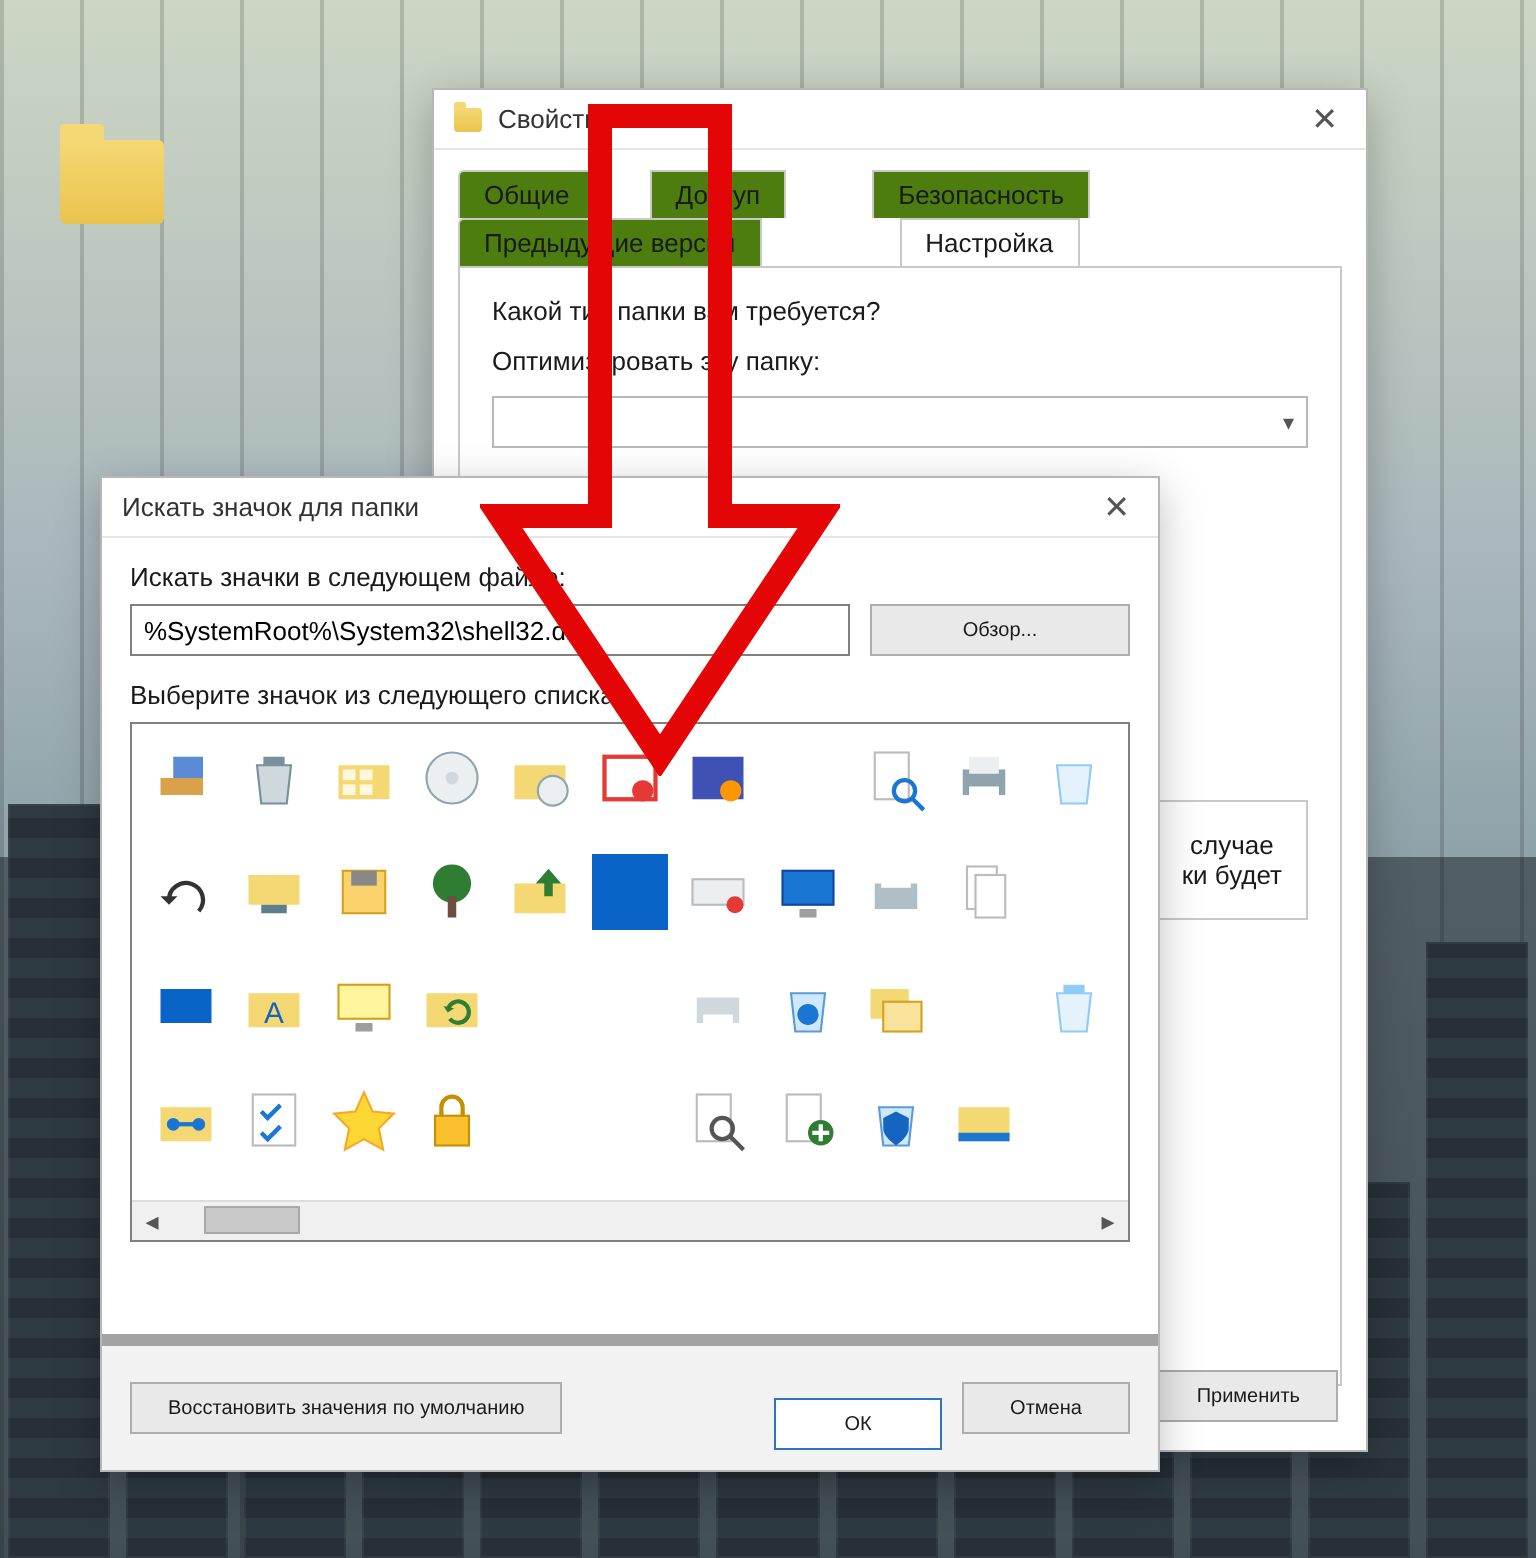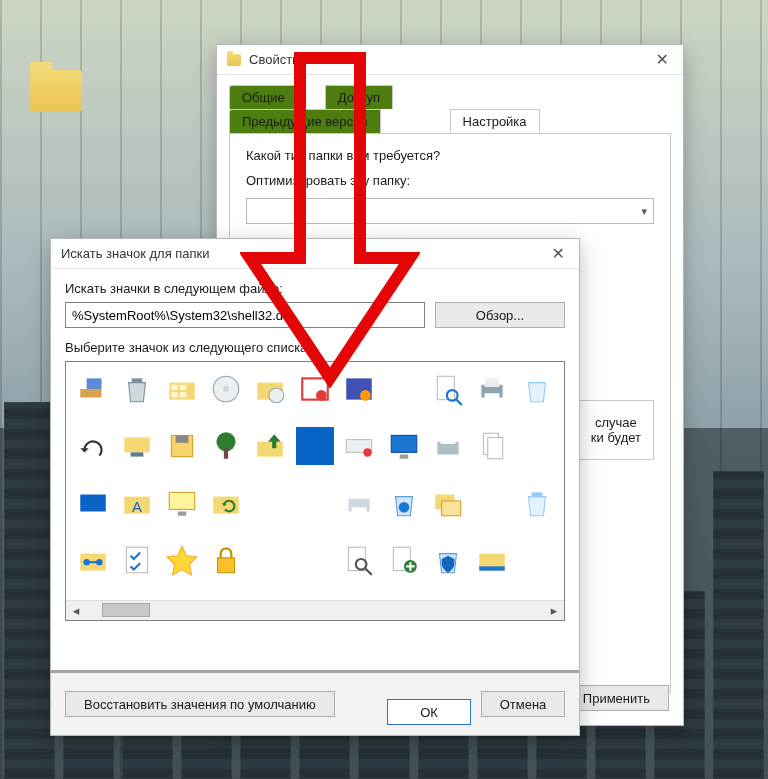--- a/index.html
+++ b/index.html
@@ -76,21 +76,21 @@
     height:26px; border:1px solid #b8b8b8; background:#fff;
     display:flex; align-items:center; justify-content:flex-end; padding-right:6px;
     color:#555;
   }
   .group {
     border:1px solid #c9c9c9; padding:14px 12px; display:flex; flex-direction:column; gap:10px;
   }
   .btn {
     height:26px; border:1px solid #adadad; background:#e9e9e9;
     display:inline-flex; align-items:center; justify-content:center;
-    padding:0 18px; font-size:13px; cursor:pointer;
+    padding:0 18px; font-size:10px; cursor:pointer;
   }
   .bottom-btns{
     position:absolute; right:14px; bottom:14px; display:flex; gap:8px;
   }
 
   
   .win.dlg { top: 238px; left: 50px; width: 530px; height: 498px; z-index: 5;}
   .dlg-body{ padding: 12px 14px; display:flex; flex-direction:column; gap:6px;}
   .row{display:flex;gap:10px;align-items:center;}
   .textbox{height:26px;border:1px solid #808080;padding:2px 6px;font-size:13px;flex:1;background:#fff;}
@@ -105,21 +105,21 @@
     gap:6px; padding:8px;
   }
   .ic{ width:38px;height:38px;display:flex;align-items:center;justify-content:center;position:relative;}
   .ic svg{width:34px;height:34px;}
   .ic.selected{background:#0a64c8;}
   .hscroll{display:flex;align-items:center;height:20px;border-top:1px solid #dcdcdc;background:#f0f0f0;}
   .hscroll .arrow{width:20px;height:100%;display:flex;align-items:center;justify-content:center;color:#555;cursor:pointer;}
   .hscroll .track{flex:1;height:100%;position:relative;}
   .hscroll .thumb{position:absolute;left:16px;top:2px;height:14px;width:48px;background:#c8c8c8;border:1px solid #a8a8a8;}
   .dlg-footer{
-    border-top:3px solid #a3a3a3; background:#f2f2f2;
+    border-top:6px solid #a3a3a3; background:#f2f2f2;
     padding:10px 14px; display:flex; align-items:center; gap:10px;
     position:absolute; left:0; right:0; bottom:0;
   }
   .spacer{flex:1;}
   .btn.primary{border-color:#2f72c9;background:#fff;margin-top:16px;}
 
   
   .anno{position:absolute;z-index:20;pointer-events:none;}
   .anno.arrow{top:48px;left:240px;width:180px;height:340px;}
   .sel-box{top:434px;left:310px;width:150px;height:130px;}
@@ -152,20 +152,21 @@
 <div class="win props">
   <div class="titlebar">
     <span class="folder-mini"></span>
     <span>Свойства:</span>
     <span class="x">✕</span>
   </div>
   <div class="tabs-area">
     <div class="tabs-row">
       <div class="tab inactive">Общие</div>
       <div class="tab inactive" style="margin-left:28px">Доступ</div>
+      <div class="tab inactive" style="margin-left:44px">Безопасность</div>
     </div>
     <div class="tabs-row">
       <div class="tab inactive">Предыдущие версии</div>
       <div class="tab active" style="margin-left:70px">Настройка</div>
     </div>
     <div class="tabs-panel">
       <div>Какой тип папки вам требуется?</div>
       <div>Оптимизировать эту папку:</div>
       <div class="combo">
           <span class="chev">▾</span>

